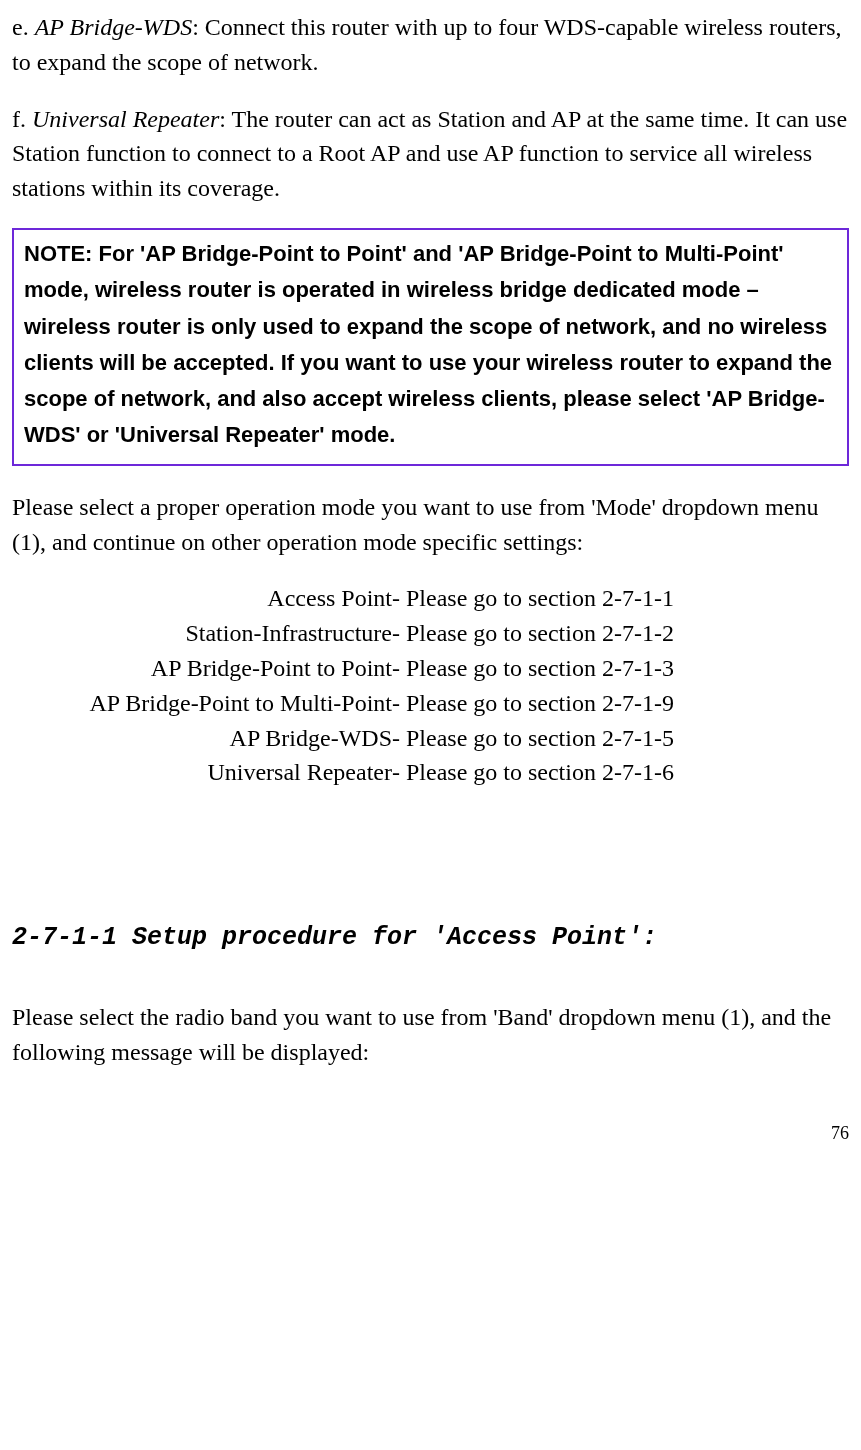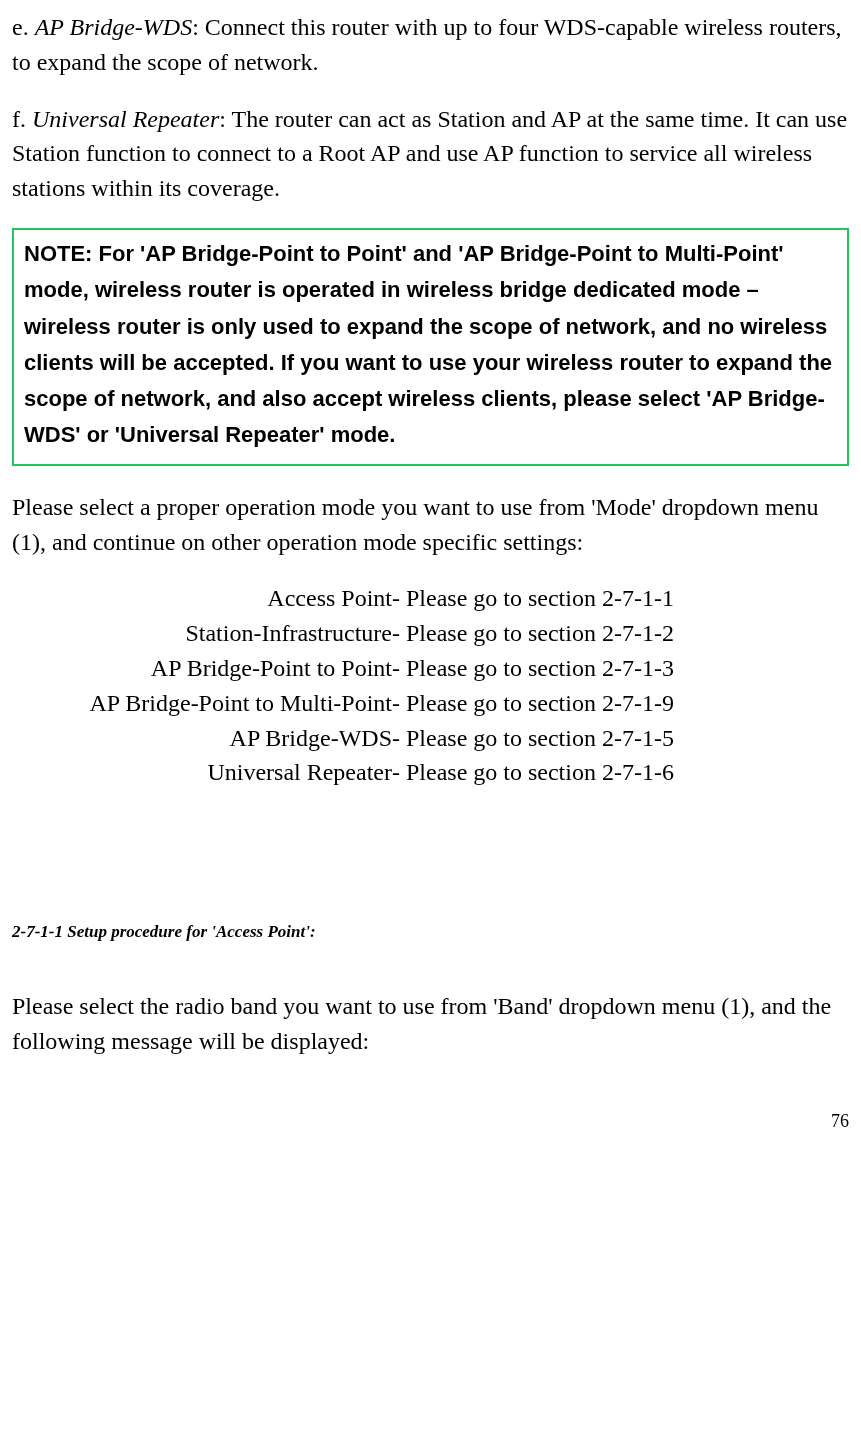--- a/index.html
+++ b/index.html
@@ -12,21 +12,21 @@
       width: 861px;
       box-sizing: border-box;
     }
     .para {
       margin-bottom: 22px;
     }
     .para .label-italic {
       font-style: italic;
     }
     .note-box {
-      border: 2px solid #22c55e;
+      border: 2px solid #6d28d9;
       padding: 6px 10px 10px 10px;
       margin: 10px 0 24px 0;
       font-family: Arial, Helvetica, sans-serif;
       font-weight: bold;
       font-size: 22px;
       line-height: 1.65;
     }
     .intro {
       margin-bottom: 22px;
     }
@@ -40,22 +40,22 @@
     .mode-name {
       width: 340px;
       text-align: right;
     }
     .mode-ref {
       flex: 1;
     }
     .section-heading {
       font-style: italic;
       font-weight: bold;
-      font-size: 17px;
-      font-family: Liberation Serif, serif;
+      font-size: 25px;
+      font-family: Liberation Mono, monospace;
       margin-bottom: 44px;
     }
     .page-num {
       text-align: right;
       font-size: 18px;
       margin-top: 50px;
     }
   </style>
 </head>
 <body>

